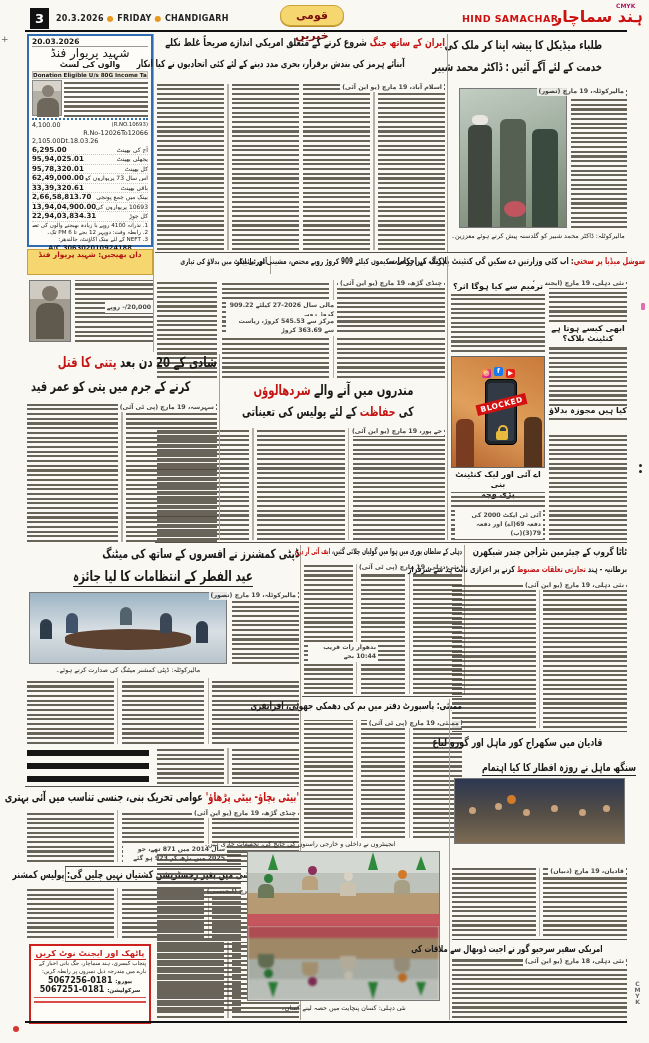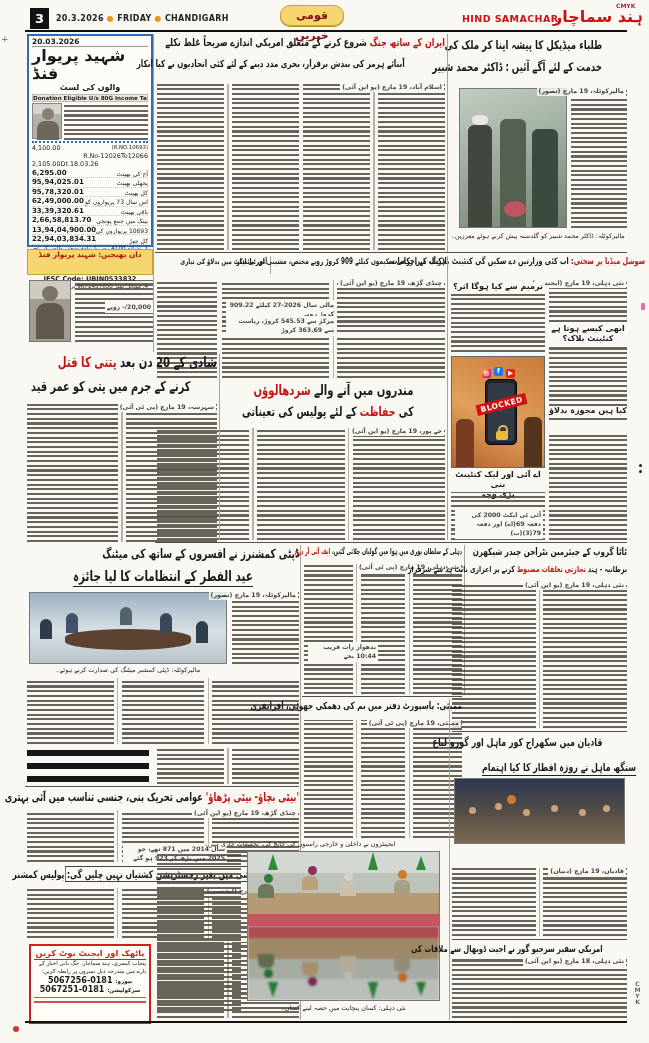--- a/index.html
+++ b/index.html
@@ -41,32 +41,32 @@
   .daterow{font-size:8px;font-weight:bold;color:#222;letter-spacing:.3px;}
   .dot{color:#e8971f;font-size:8px;}
   .badge{background:#f6d66e;border:1px solid #caa23a;border-radius:10px;color:#7c0e0e;
          font-weight:bold;font-size:11px;text-align:center;line-height:20px;direction:rtl;
          box-shadow:0 1px 0 #b78f2c;}
   .masthead-en{color:#cc1111;font-weight:bold;font-size:9.5px;letter-spacing:.4px;}
   .masthead-ur{color:#cc1111;font-weight:bold;font-size:16px;direction:rtl;}
   
   .fundbox{border:2px solid #2f6cb0;background:#fdfcf8;padding:1px 3px;font-size:7px;}
   .fb-date{text-align:left;font-weight:bold;font-size:7.5px;border-bottom:1px solid #999;}
-  .fb-title{text-align:left;font-weight:bold;font-size:16px;direction:rtl;line-height:1.15;}
+  .fb-title{text-align:center;font-weight:normal;font-size:12px;direction:rtl;line-height:1.15;}
   .fb-sub{text-align:center;font-weight:bold;font-size:8px;direction:rtl;line-height:1.1;}
   .fb-tax{text-align:center;font-weight:bold;font-size:5.6px;background:#eee8da;border:1px solid #bbb;
           margin:1px 0;white-space:nowrap;overflow:hidden;}
   .fb-photorow{display:flex;gap:2px;align-items:stretch;height:37px;margin:1px 0;}
   .fb-portrait{width:30px;height:36px;border:1px solid #888;
      background:linear-gradient(#d8d4cc 0 30%,#b5b0a6 30% 100%);position:relative;flex:0 0 auto;}
   .fb-portrait::before{content:"";position:absolute;left:9px;top:4px;width:12px;height:12px;border-radius:50%;background:#857f74;}
   .fb-portrait::after{content:"";position:absolute;left:4px;top:17px;width:22px;height:19px;border-radius:8px 8px 0 0;background:#6d675c;}
   .fb-dotted{border-top:2px dotted #2f6cb0;margin:1px 0;}
   .fb-receipt{font-size:6.4px;font-weight:normal;line-height:1.3;}
-  .fr{display:flex;justify-content:space-between;align-items:flex-end;line-height:1.22;
+  .fr{display:flex;justify-content:space-between;align-items:flex-start;line-height:1.22;
       border-bottom:1px dotted #cfc9bd;}
   .fr .amt{font-weight:bold;font-size:7px;}
   .fr .lbl{direction:rtl;font-size:6px;color:#222;white-space:nowrap;overflow:hidden;max-width:70px;}
   .fb-note{font-size:5.6px;direction:rtl;line-height:1.3;white-space:nowrap;overflow:hidden;}
   .fb-acct{font-size:6.6px;font-weight:bold;text-align:center;}
   .ystrip{background:#f6d66e;border:1px solid #c9a13a;color:#b01111;font-weight:bold;
           direction:rtl;text-align:center;font-size:7.3px;line-height:1.5;}
   
   .ph{position:absolute;border:1px solid #777;overflow:hidden;}
   .ph-medical{background:linear-gradient(160deg,#c3cdc2 0%,#9fae9f 45%,#76856f 100%);}

